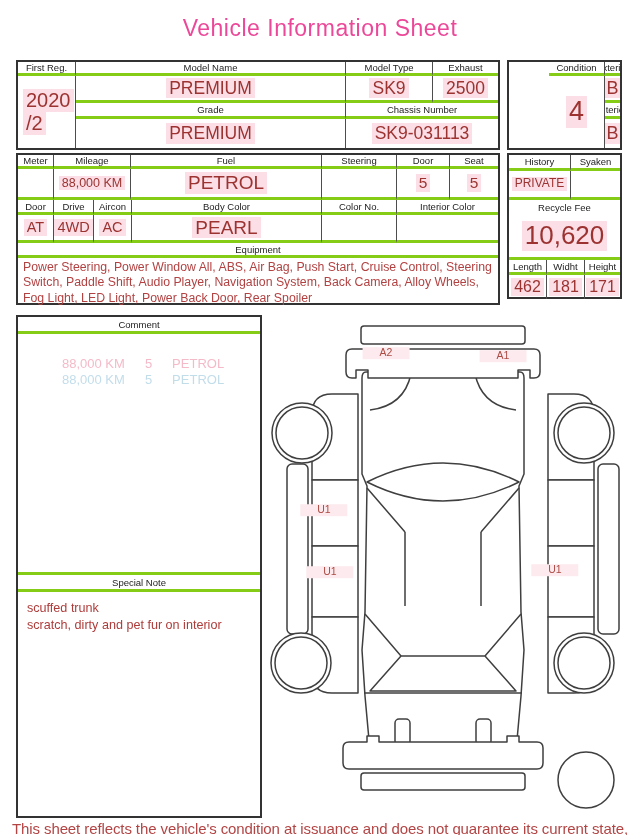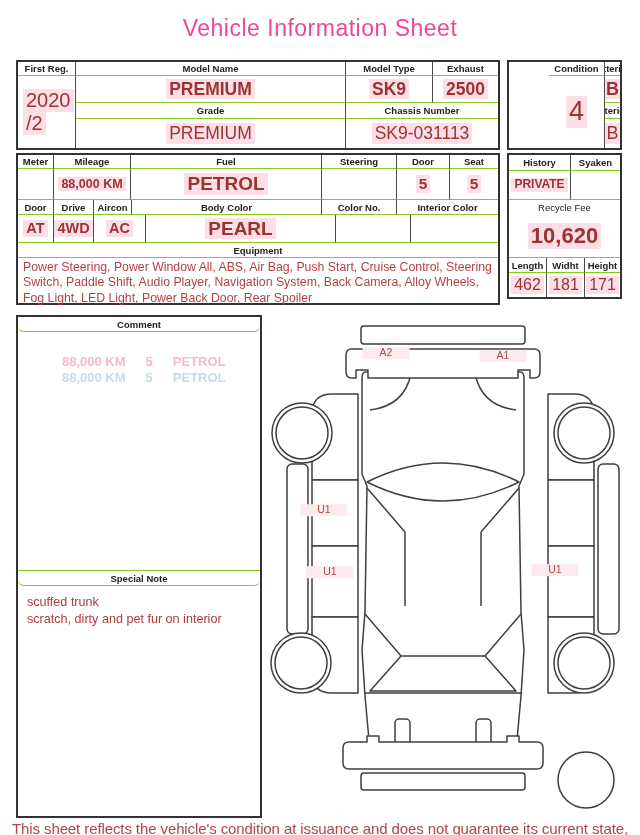--- a/index.html
+++ b/index.html
@@ -6,21 +6,21 @@
   .sheet{position:relative;width:640px;height:835px;background:#fff;overflow:hidden;
          font-family:"Liberation Sans",sans-serif;color:#1d1d1d;}
   .title{position:absolute;top:15px;left:0;width:100%;text-align:center;
          font-size:23px;letter-spacing:.5px;color:#ec4899;}
   
   .cell{display:flex;align-items:center;justify-content:center;overflow:hidden;}
   .label{font-size:9.5px;color:#222;}
   .val{color:#9c3331;}
   .hl{background:#fbdee6;padding:0 3px;line-height:1.15;}
   .br{border-right:1px solid #4d4d4d;}
-  .bb{border-bottom:1px solid #84cc16;font-weight:bold;}
+  .bb{border-bottom:3px solid #84cc16;}
   .box{position:absolute;border:2px solid #333;background:#fff;box-sizing:border-box;}
 
   
   #tbl-top{left:16px;top:60px;width:484px;height:90px;display:grid;
            grid-template-columns:58px 270px 87px 1fr;grid-template-rows:14px 27px 16px 1fr;}
   .firstreg-val{grid-row:2/5;flex-direction:column;align-items:flex-start;justify-content:center;
                 padding-left:5px;font-size:20px;line-height:1.02;}
   .span2{grid-column:3/5;}
   .fs17{font-size:17.5px;}
 
@@ -36,21 +36,21 @@
   .row>div{box-sizing:border-box;}
   .grow{flex:1 1 auto;}
   .equip{flex:1 1 auto;display:block;padding:2px 5px 0 5px;color:#b24242;
          font-size:12.3px;line-height:1.26;}
 
   
   #tbl-hist{left:507px;top:153px;width:115px;height:146px;display:flex;flex-direction:column;}
 
   
   #comment-box{left:16px;top:315px;width:246px;height:503px;display:flex;flex-direction:column;}
-  .strip{flex:0 0 14px;display:flex;align-items:center;justify-content:center;border-radius:6px;}
+  .strip{flex:0 0 14px;display:flex;align-items:center;justify-content:center;}
   .comment-body{flex:0 0 238px;position:relative;}
   .ghost-row{position:absolute;left:44px;display:flex;gap:20px;font-size:13px;
              filter:blur(.3px);white-space:nowrap;}
   .ghost-pink{top:22px;color:#f2a9ba;opacity:.8;}
   .ghost-cyan{top:38px;color:#aed2e4;opacity:.75;}
   .notes{flex:1 1 auto;padding:8px 9px;color:#ae3c3a;font-size:12.6px;line-height:1.32;}
 
   
   #diagram{position:absolute;left:268px;top:316px;width:370px;height:500px;}
   #diagram svg{position:absolute;left:0;top:0;}
@@ -151,21 +151,21 @@
       <div class="cell label br bb" style="width:75px">Color No.</div>
       <div class="cell label bb grow">Interior Color</div>
     </div>
     <div class="row" style="height:28px">
       <div class="cell val br bb" style="width:36px;font-size:14.5px">
           <span class="hl">AT</span>
         </div>
       <div class="cell val br bb" style="width:40px;font-size:14.5px">
           <span class="hl">4WD</span>
         </div>
-      <div class="cell val br bb" style="width:52px;font-size:14.5px">
+      <div class="cell val br bb" style="width:38px;font-size:14.5px">
           <span class="hl">AC</span>
         </div>
       <div class="cell val br bb" style="width:190px;font-size:19px">
           <span class="hl">PEARL</span>
         </div>
       <div class="cell val br bb" style="width:75px"></div>
       <div class="cell val bb grow"></div>
     </div>
     <div class="row" style="height:15px">
       <div class="cell label bb grow">Equipment</div>
@@ -181,21 +181,21 @@
     <div class="row" style="height:29px">
       <div class="cell val br bb" style="width:62px;font-size:12px">
           <span class="hl">PRIVATE</span>
         </div>
       <div class="cell val bb grow"></div>
     </div>
     <div class="row" style="height:15px">
       <div class="cell label grow">Recycle Fee</div>
     </div>
     <div class="row bb" style="height:42px">
-      <div class="cell val grow" style="font-size:22px">
+      <div class="cell val grow" style="font-size:26px">
           <span class="hl">10,620</span>
         </div>
     </div>
     <div class="row" style="height:15px">
       <div class="cell label br bb" style="width:38px">Length</div>
       <div class="cell label br bb" style="width:38px">Widht</div>
       <div class="cell label bb grow">Height</div>
     </div>
     <div class="row grow" style="min-height:24px">
       <div class="cell val br" style="width:38px;font-size:16px">

